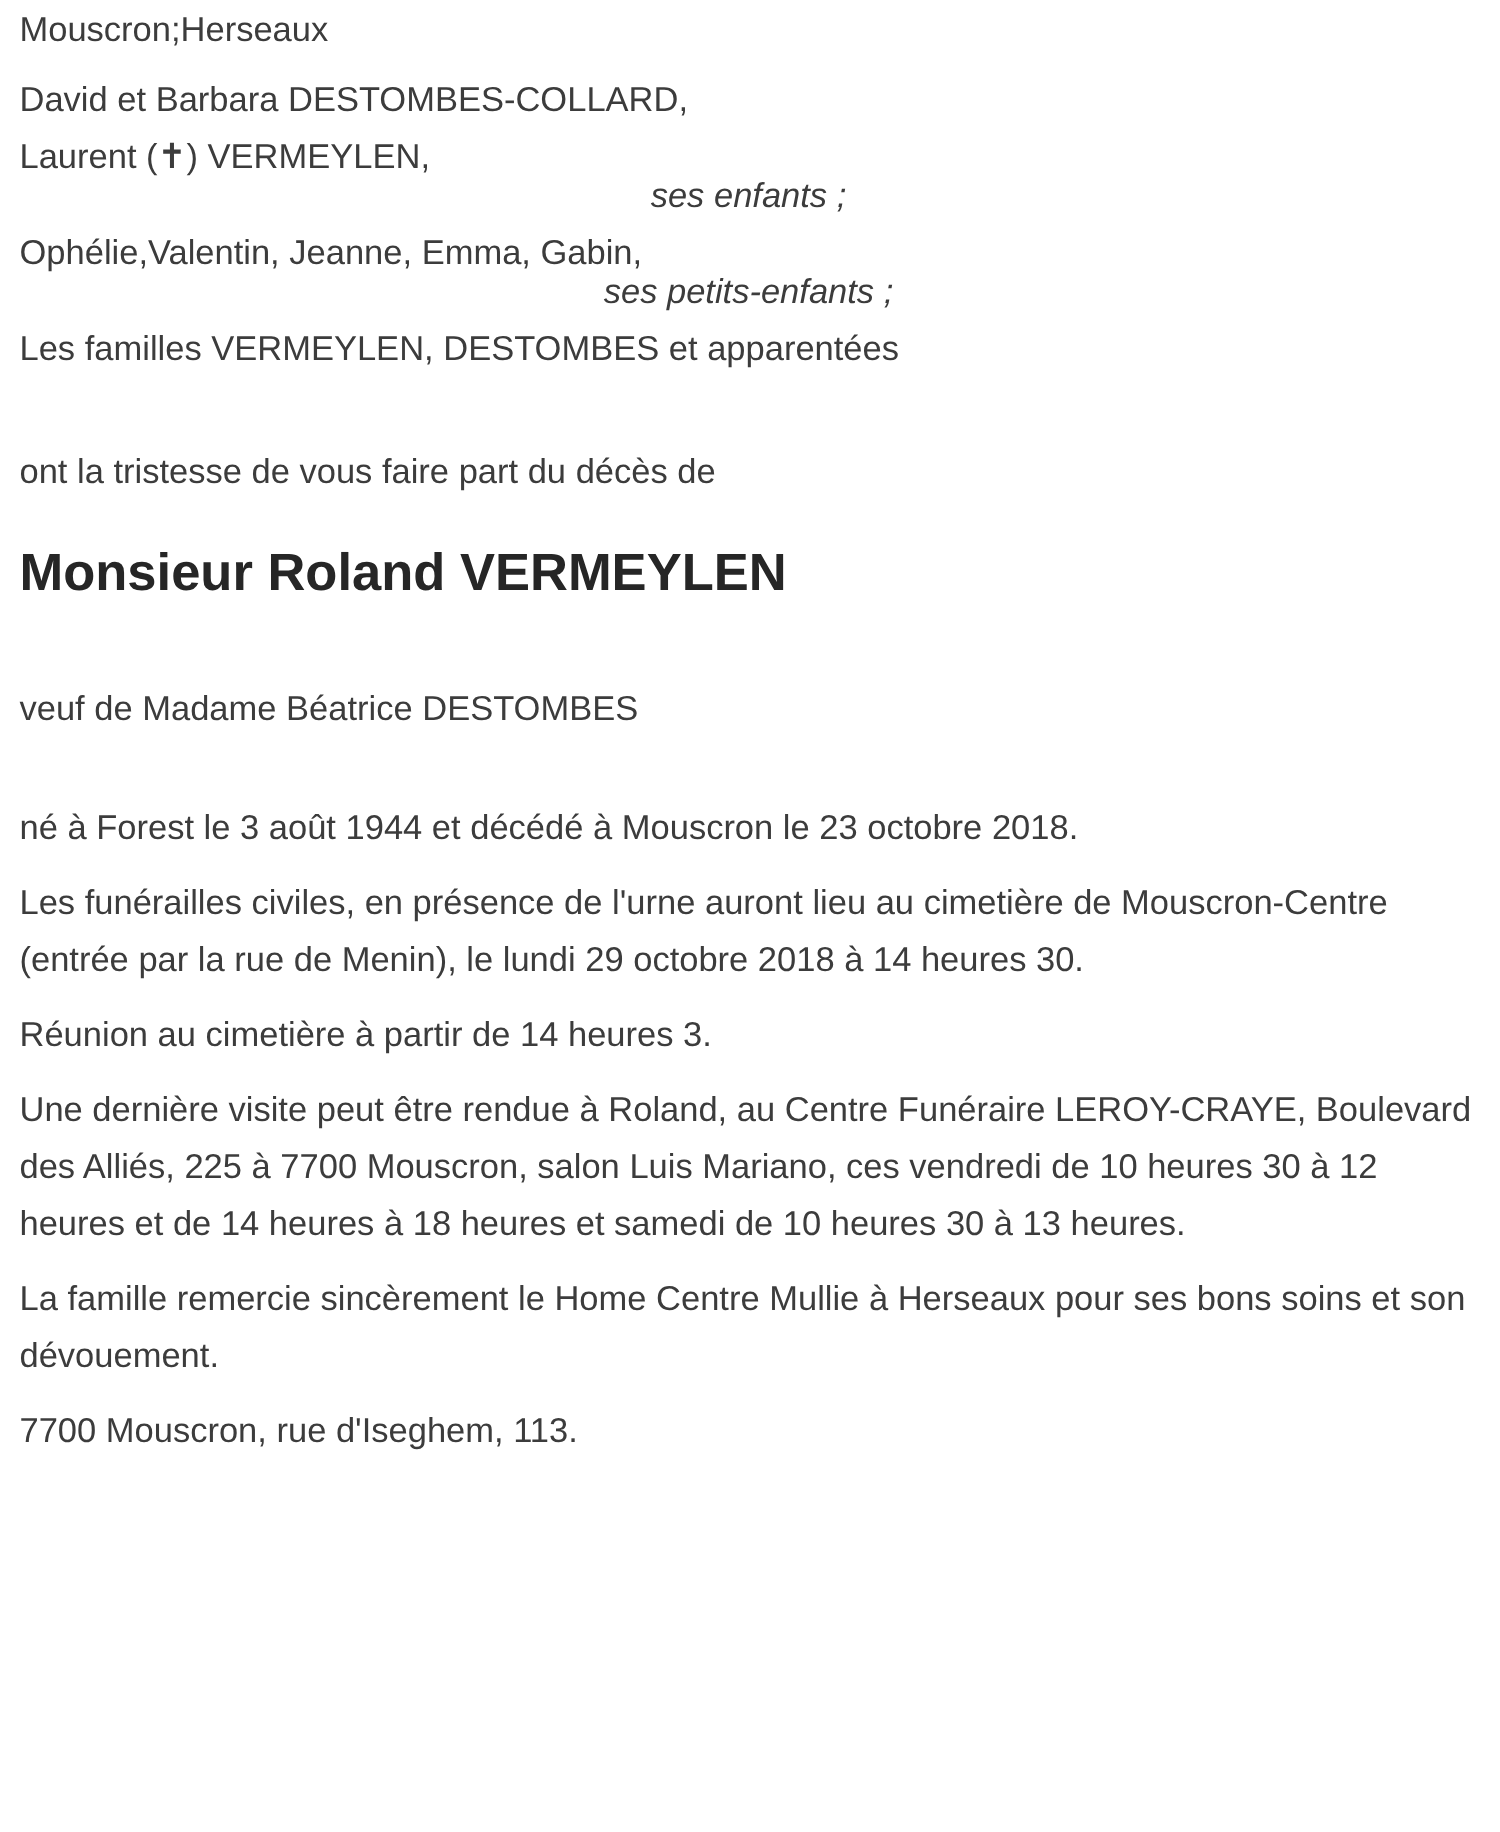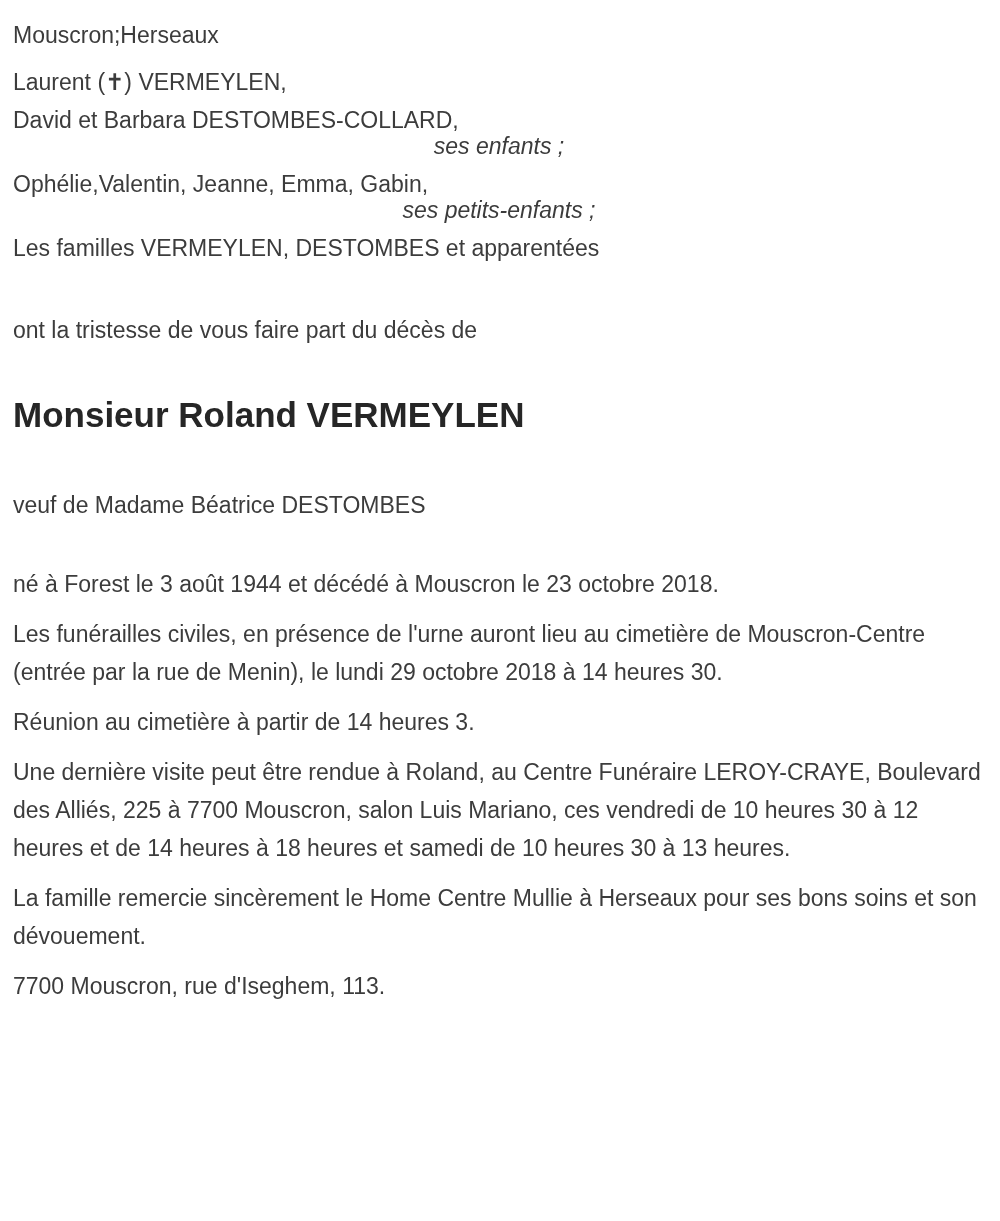--- a/index.html
+++ b/index.html
@@ -5,21 +5,21 @@
   html, body {
     margin: 0;
     padding: 0;
     background: #ffffff;
   }
   .page {
     position: relative;
     width: 1000px;
     height: 1221px;
     box-sizing: border-box;
-    padding: 16px 15px 8px 13px;
+    padding: 0 15px 8px 13px;
     background: #ffffff;
     font-family: "Liberation Sans", "DejaVu Sans", sans-serif;
     font-size: 23px;
     line-height: 38px;
     color: #3c3c3c;
     overflow: hidden;
   }
   .page p {
     margin: 0 0 12px 0;
   }
@@ -32,34 +32,34 @@
     font-style: italic;
   }
   .family-line {
     display: block;
   }
   h1.deceased-name {
     font-size: 35px;
     line-height: 50px;
     font-weight: bold;
     color: #262626;
-    margin: 41px 0 46px 0;
+    margin: 24px 0 46px 0;
     letter-spacing: 0;
   }
 </style>
 </head>
 <body>
 
 <div class="page">
 
   <p style="margin-bottom: 9px;">Mouscron;Herseaux</p>
 
   <p class="mb0">
+    <span class="family-line">David et Barbara DESTOMBES-COLLARD,</span>
     <span class="family-line">Laurent (✝) VERMEYLEN,</span>
-    <span class="family-line">David et Barbara DESTOMBES-COLLARD,</span>
   </p>
 
   <p class="attribution">ses enfants ;</p>
 
   <p class="mb0">Ophélie,Valentin, Jeanne, Emma, Gabin,</p>
 
   <p class="attribution">ses petits-enfants ;</p>
 
   <p class="mb-large">Les familles VERMEYLEN, DESTOMBES et apparentées</p>
 

